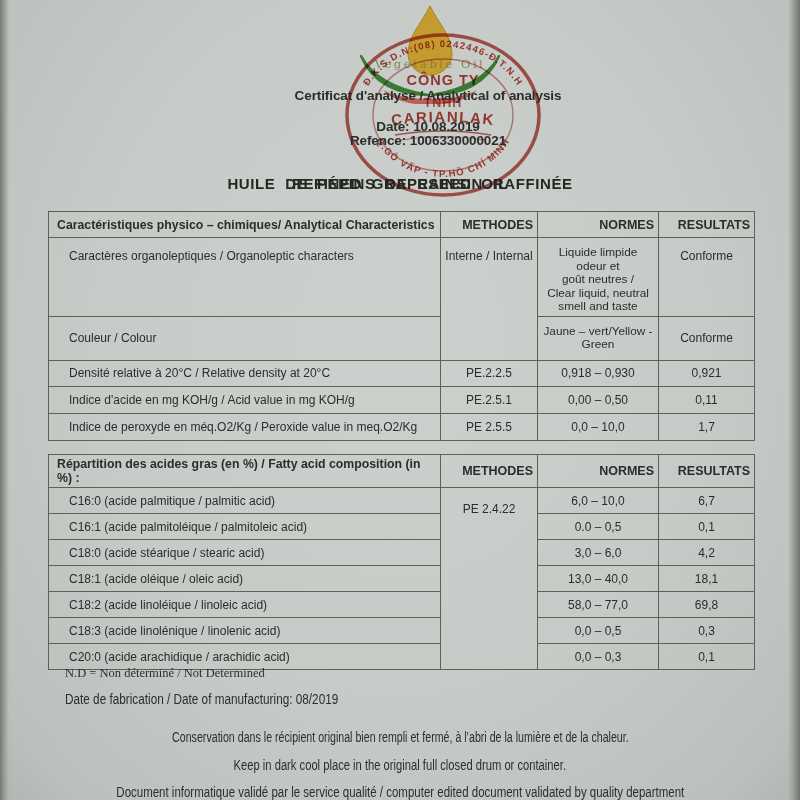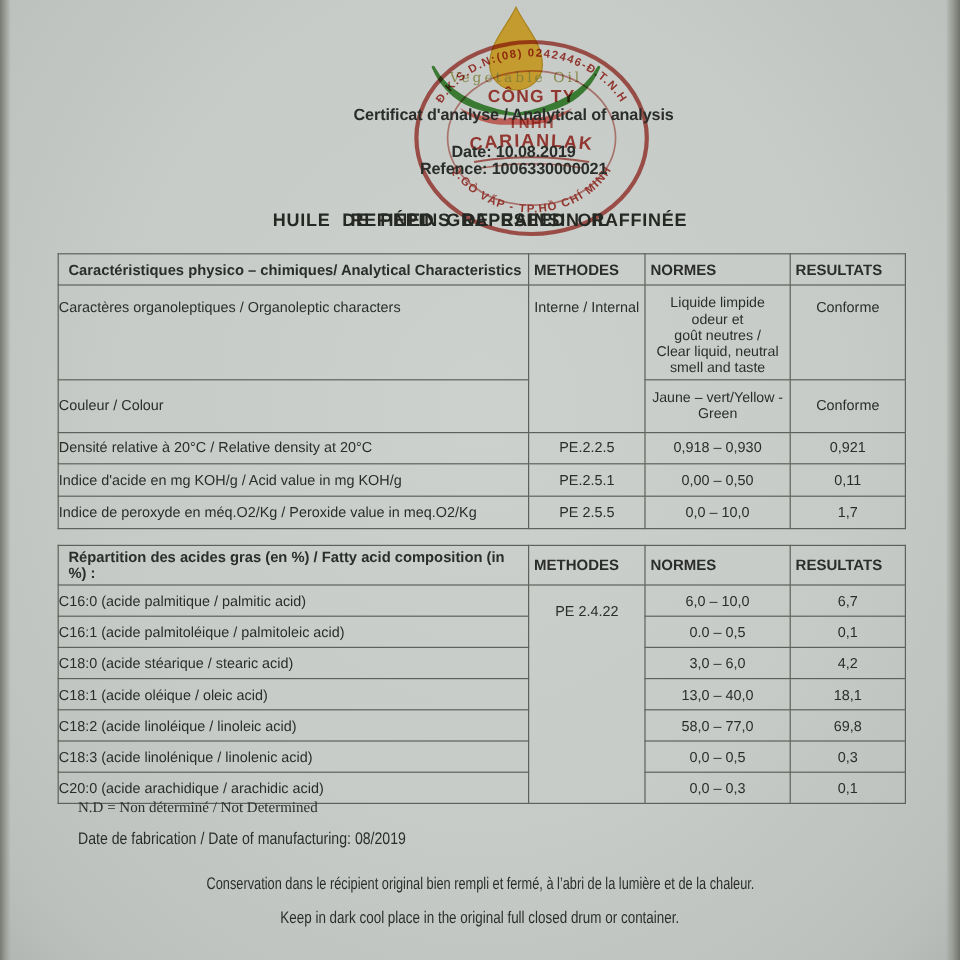--- a/index.html
+++ b/index.html
@@ -17,22 +17,22 @@
   .abs{position:absolute;}
   .ctr{left:56px;width:744px;text-align:center;}
   .ctr400{left:0;width:800px;text-align:center;}
   .hline{font-weight:bold;font-size:13.5px;letter-spacing:-0.1px;color:#2b2d2a;}
   .title{font-weight:bold;font-size:15px;letter-spacing:0.6px;word-spacing:5px;color:#262824;}
   .veg{font-family:"DejaVu Serif",serif;font-size:11.5px;letter-spacing:2.5px;color:#7d7d38;opacity:.85;}
   table{border-collapse:collapse;table-layout:fixed;background:transparent;}
   td,th{border:1.8px solid #5e615b;font-size:12px;padding:2px 4px;vertical-align:middle;color:#2b2d2a;}
   th{font-size:12.5px;}
   .colhead{font-weight:600;text-align:left;padding-left:8px;font-size:12.3px;}
-  .mh{font-weight:bold;text-align:left;}
-  .lab{text-align:left;padding-left:0;}
+  .mh{font-weight:bold;text-align:right;}
+  .lab{text-align:left;padding-left:20px;}
   .cc{text-align:center;}
   .pre{white-space:pre-line;line-height:13.5px;font-size:11.8px;}
   .vtop{vertical-align:top;padding-top:11px;}
   .stamp{mix-blend-mode:multiply;opacity:.92;}
   .narrow{display:inline-block;transform:scaleX(0.76);transform-origin:center;font-size:14px;white-space:nowrap;}
   .narrowL{display:inline-block;transform:scaleX(0.84);transform-origin:left center;font-size:14px;white-space:nowrap;}
   .serifnote{font-family:"Liberation Serif",serif;font-size:12.5px;}
 </style>
 </head>
 <body>
@@ -178,13 +178,14 @@
       <td class="cc">0,0 – 0,3</td>
       <td class="cc">0,1</td>
     </tr>
   </tbody>
     </table>
 
   <div class="abs serifnote" style="left:65px;top:666px;">N.D = Non déterminé / Not Determined</div>
   <div class="abs" style="left:65px;top:690px;"><span class="narrowL">Date de fabrication / Date of manufacturing: 08/2019</span></div>
   <div class="abs ctr400" style="top:728px;"><span class="narrow">Conservation dans le récipient original bien rempli et fermé, à l’abri de la lumière et de la chaleur.</span></div>
   <div class="abs ctr400" style="top:756px;"><span class="narrow" style="transform:scaleX(0.8);">Keep in dark cool place in the original full closed drum or container.</span></div>
+  <div class="abs ctr400" style="top:783px;"><span class="narrow" style="transform:scaleX(0.82);">Document informatique validé par le service qualité / computer edited document validated by quality department</span></div>
 </div>
 
 </body></html>

